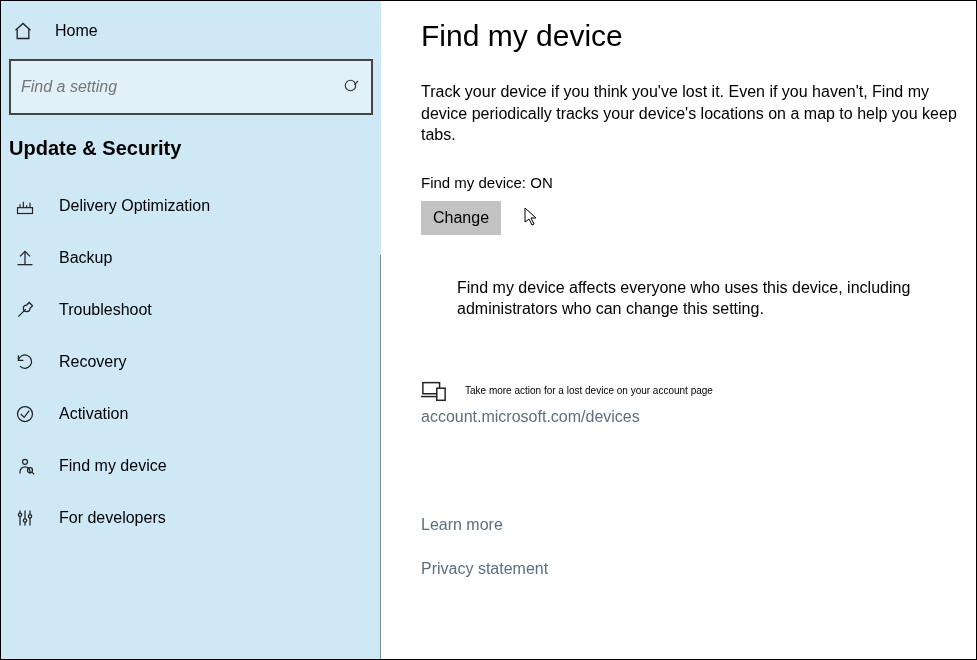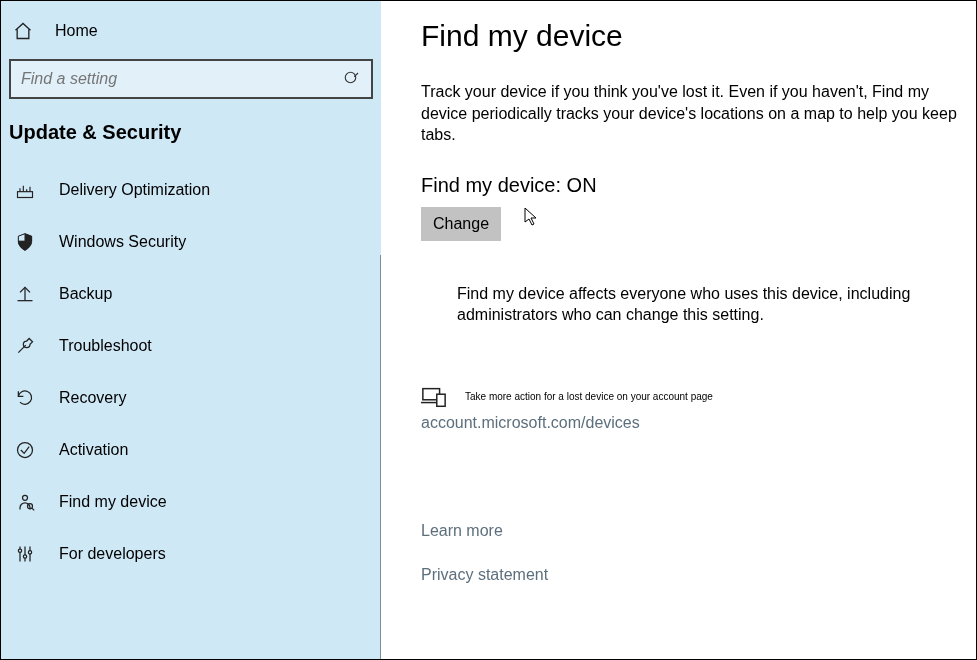--- a/index.html
+++ b/index.html
@@ -30,21 +30,21 @@
     align-items: center;
     gap: 20px;
     padding: 10px 2px 18px 2px;
   }
   .home-row .icon { width: 24px; display:flex; justify-content:center; }
   .home-label { font-size: 16px; }
   .search-box {
     border: 2px solid #444;
     background: #E1F0F9;
     width: 364px;
-    height: 40px;
+    height: 56px;
     display: flex;
     align-items: center;
     padding: 0 10px;
     margin: 0 0 22px 0;
   }
   .search-box input {
     flex: 1;
     border: none;
     background: transparent;
     font-size: 16px;
@@ -91,21 +91,21 @@
     font-weight: 400;
     margin-bottom: 28px;
   }
   .body-text {
     font-size: 16px;
     line-height: 1.35;
     max-width: 540px;
     margin-bottom: 28px;
   }
   .status-line {
-    font-size: 20px;
+    font-size: 15px;
     margin-bottom: 10px;
   }
   .change-btn {
     background: #C2C2C2;
     border: none;
     padding: 8px 12px;
     font-size: 16px;
     font-family: inherit;
     cursor: pointer;
     margin-bottom: 42px;
@@ -179,37 +179,20 @@
       <div class="nav-item">
         <span class="icon">
           <svg width="20" height="20" viewBox="0 0 24 24" fill="none" stroke="#222" stroke-width="1.4">
             <rect x="3" y="14" width="18" height="7"></rect>
             <path d="M6 14 V10 M10 14 V7 M14 14 V11 M18 14 V8"></path>
           </svg>
         </span>
         <span>Delivery Optimization</span>
       </div>
 
-      <div class="nav-item">
-        <span class="icon">
-          <svg width="20" height="20" viewBox="0 0 24 24" fill="#222">
-            <path d="M12 2 L20 5 V11 C20 16 16 20 12 22 C8 20 4 16 4 11 V5 Z" fill="#222"></path>
-            <path d="M12 2 L20 5 V11 C20 16 16 20 12 22 V2 Z" fill="#fff" fill-opacity="0"></path>
-            <path d="M12 2 L4 5 V11 C4 16 8 20 12 22 V2 Z" fill="#222"></path>
-            <rect x="12" y="2" width="8" height="9" fill="#CFE8F6"></rect>
-            <path d="M12 2 L20 5 V11 H12 Z" fill="#222"></path>
-            <path d="M12 11 H4 V5 L12 2 Z" fill="#CFE8F6"></path>
-            <path d="M12 2 L20 5 V11 C20 16 16 20 12 22 C8 20 4 16 4 11 V5 Z" fill="none" stroke="#222" stroke-width="1.2"></path>
-            <path d="M12 2 V22 M4 11 H20" stroke="#222" stroke-width="1.2" fill="none"></path>
-            <path d="M12 2 L20 5 V11 H12 Z" fill="#222"></path>
-            <path d="M12 22 C8 20 4 16 4 11 H12 Z" fill="#222"></path>
-          </svg>
-        </span>
-        <span>Windows Security</span>
-      </div>
 
       <div class="nav-item">
         <span class="icon">
           <svg width="20" height="20" viewBox="0 0 24 24" fill="none" stroke="#222" stroke-width="1.5">
             <line x1="12" y1="20" x2="12" y2="4"></line>
             <polyline points="6,10 12,4 18,10"></polyline>
             <line x1="3" y1="20" x2="21" y2="20"></line>
           </svg>
         </span>
         <span>Backup</span>

